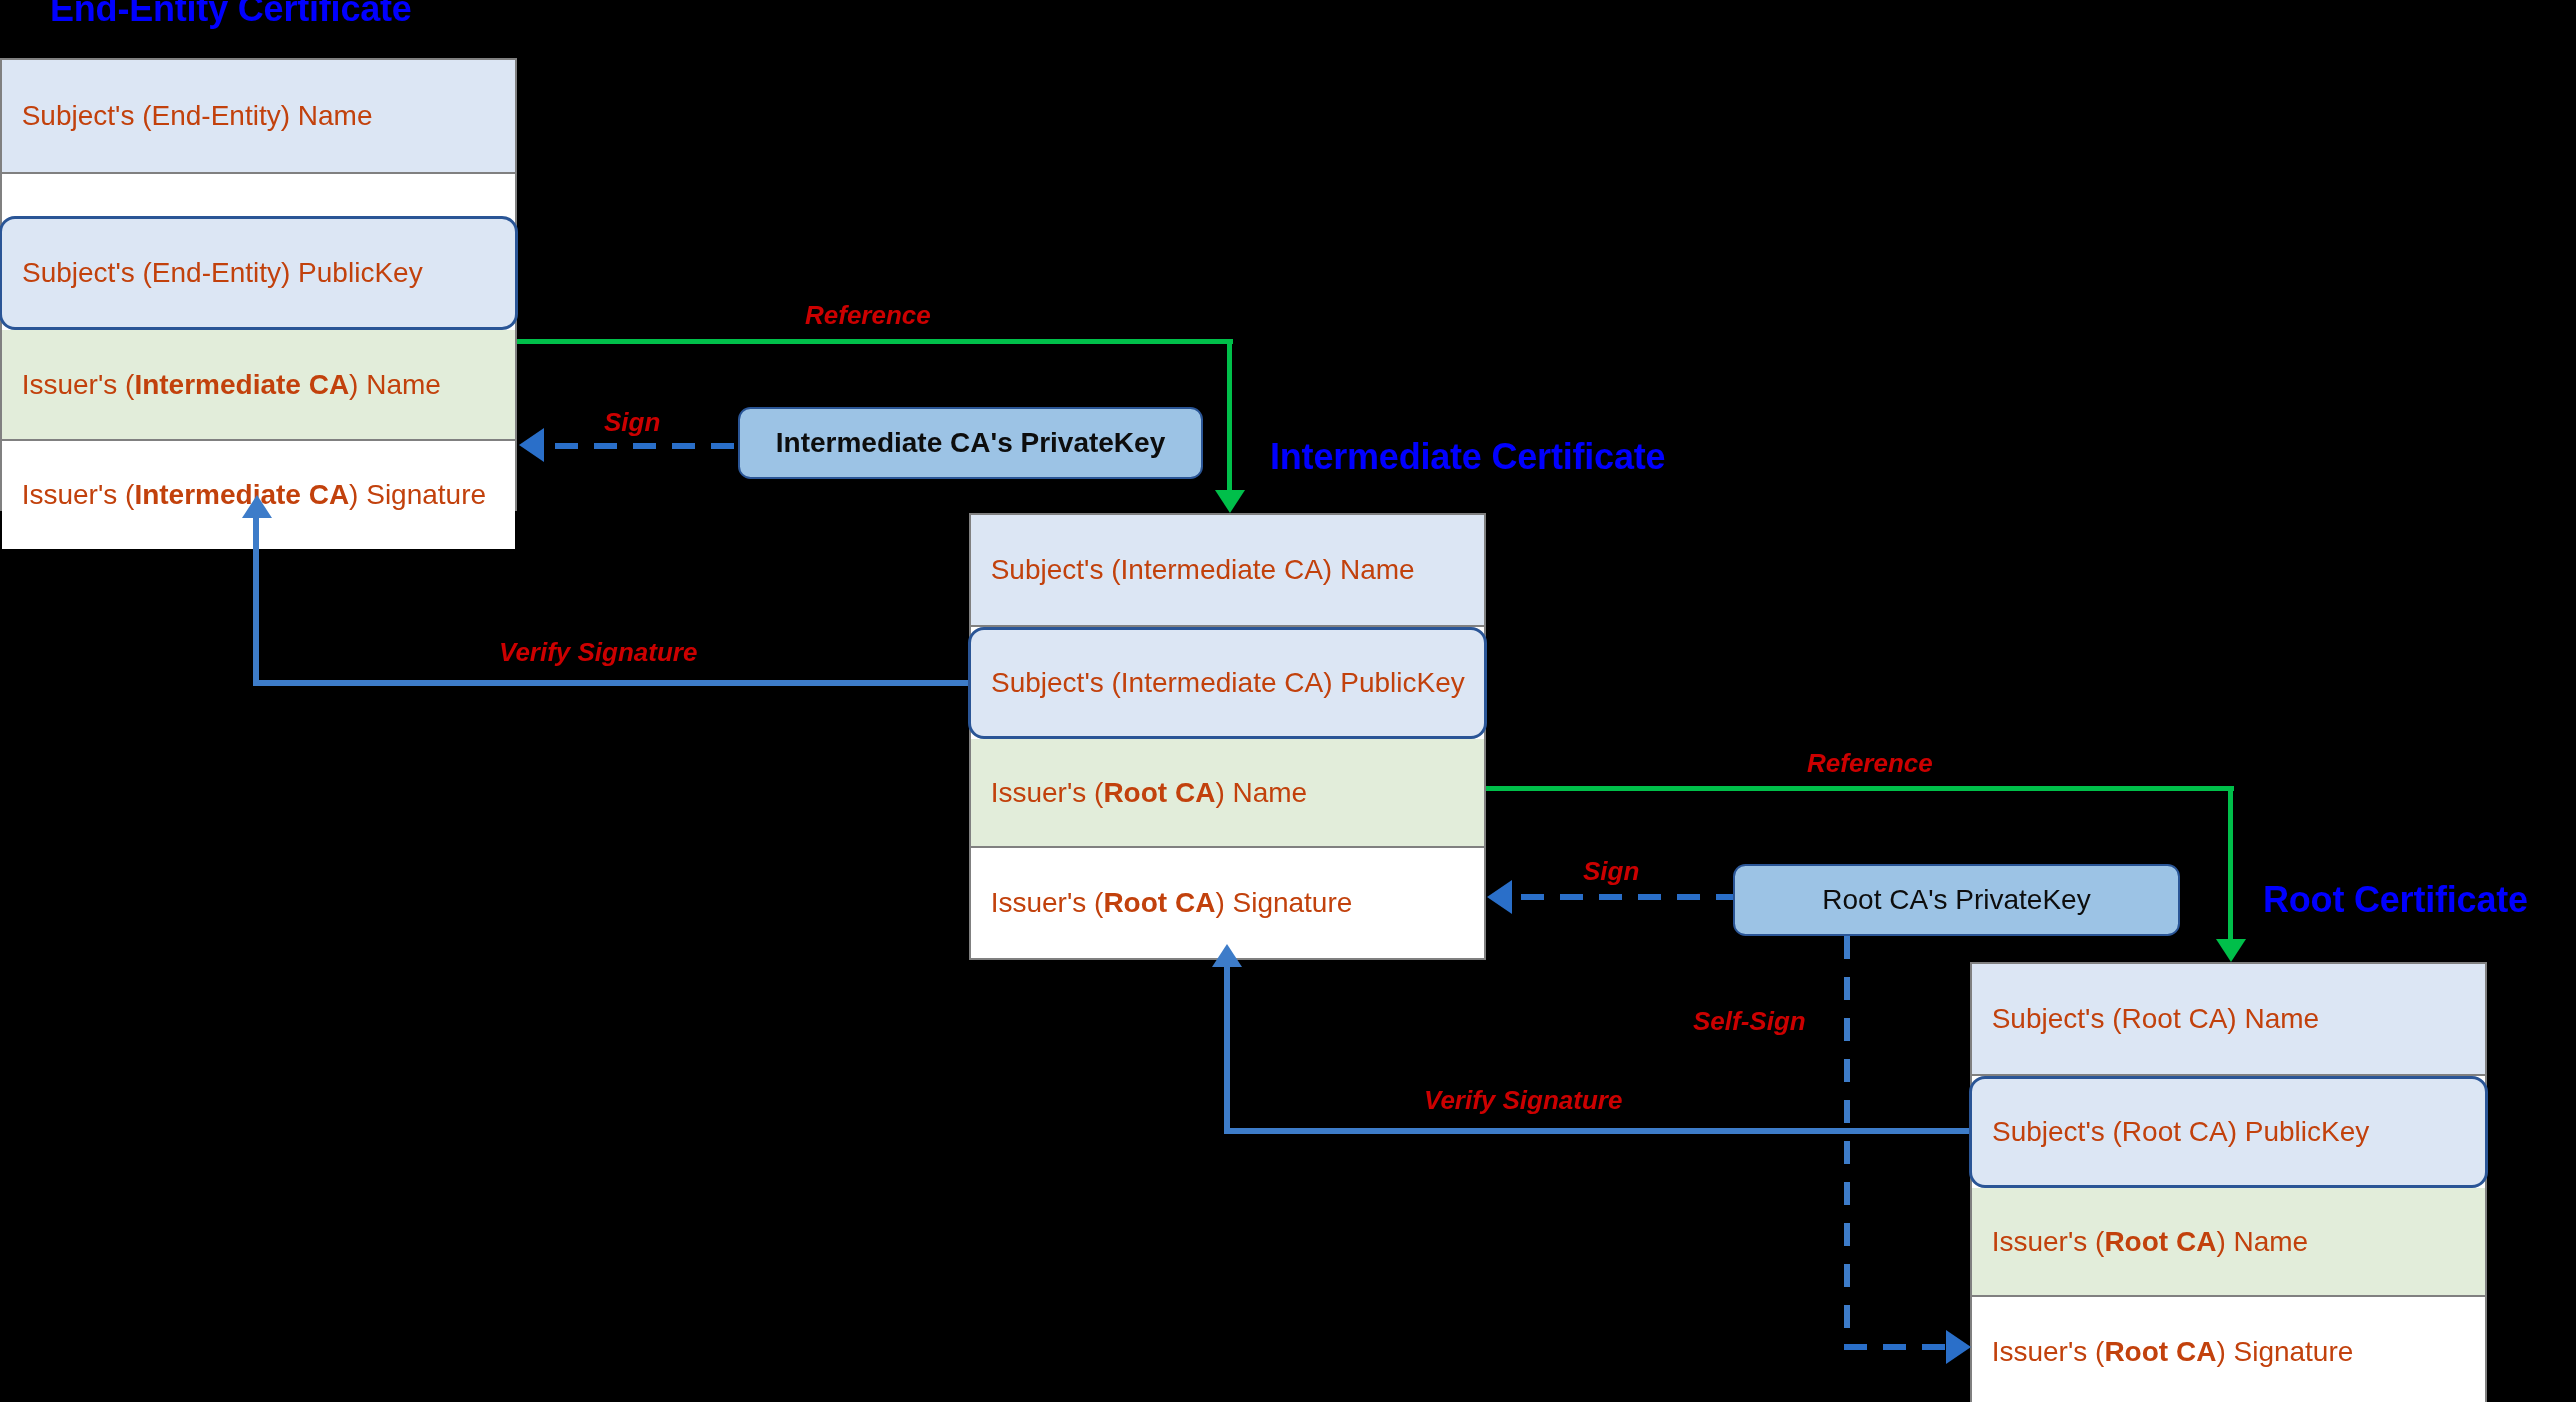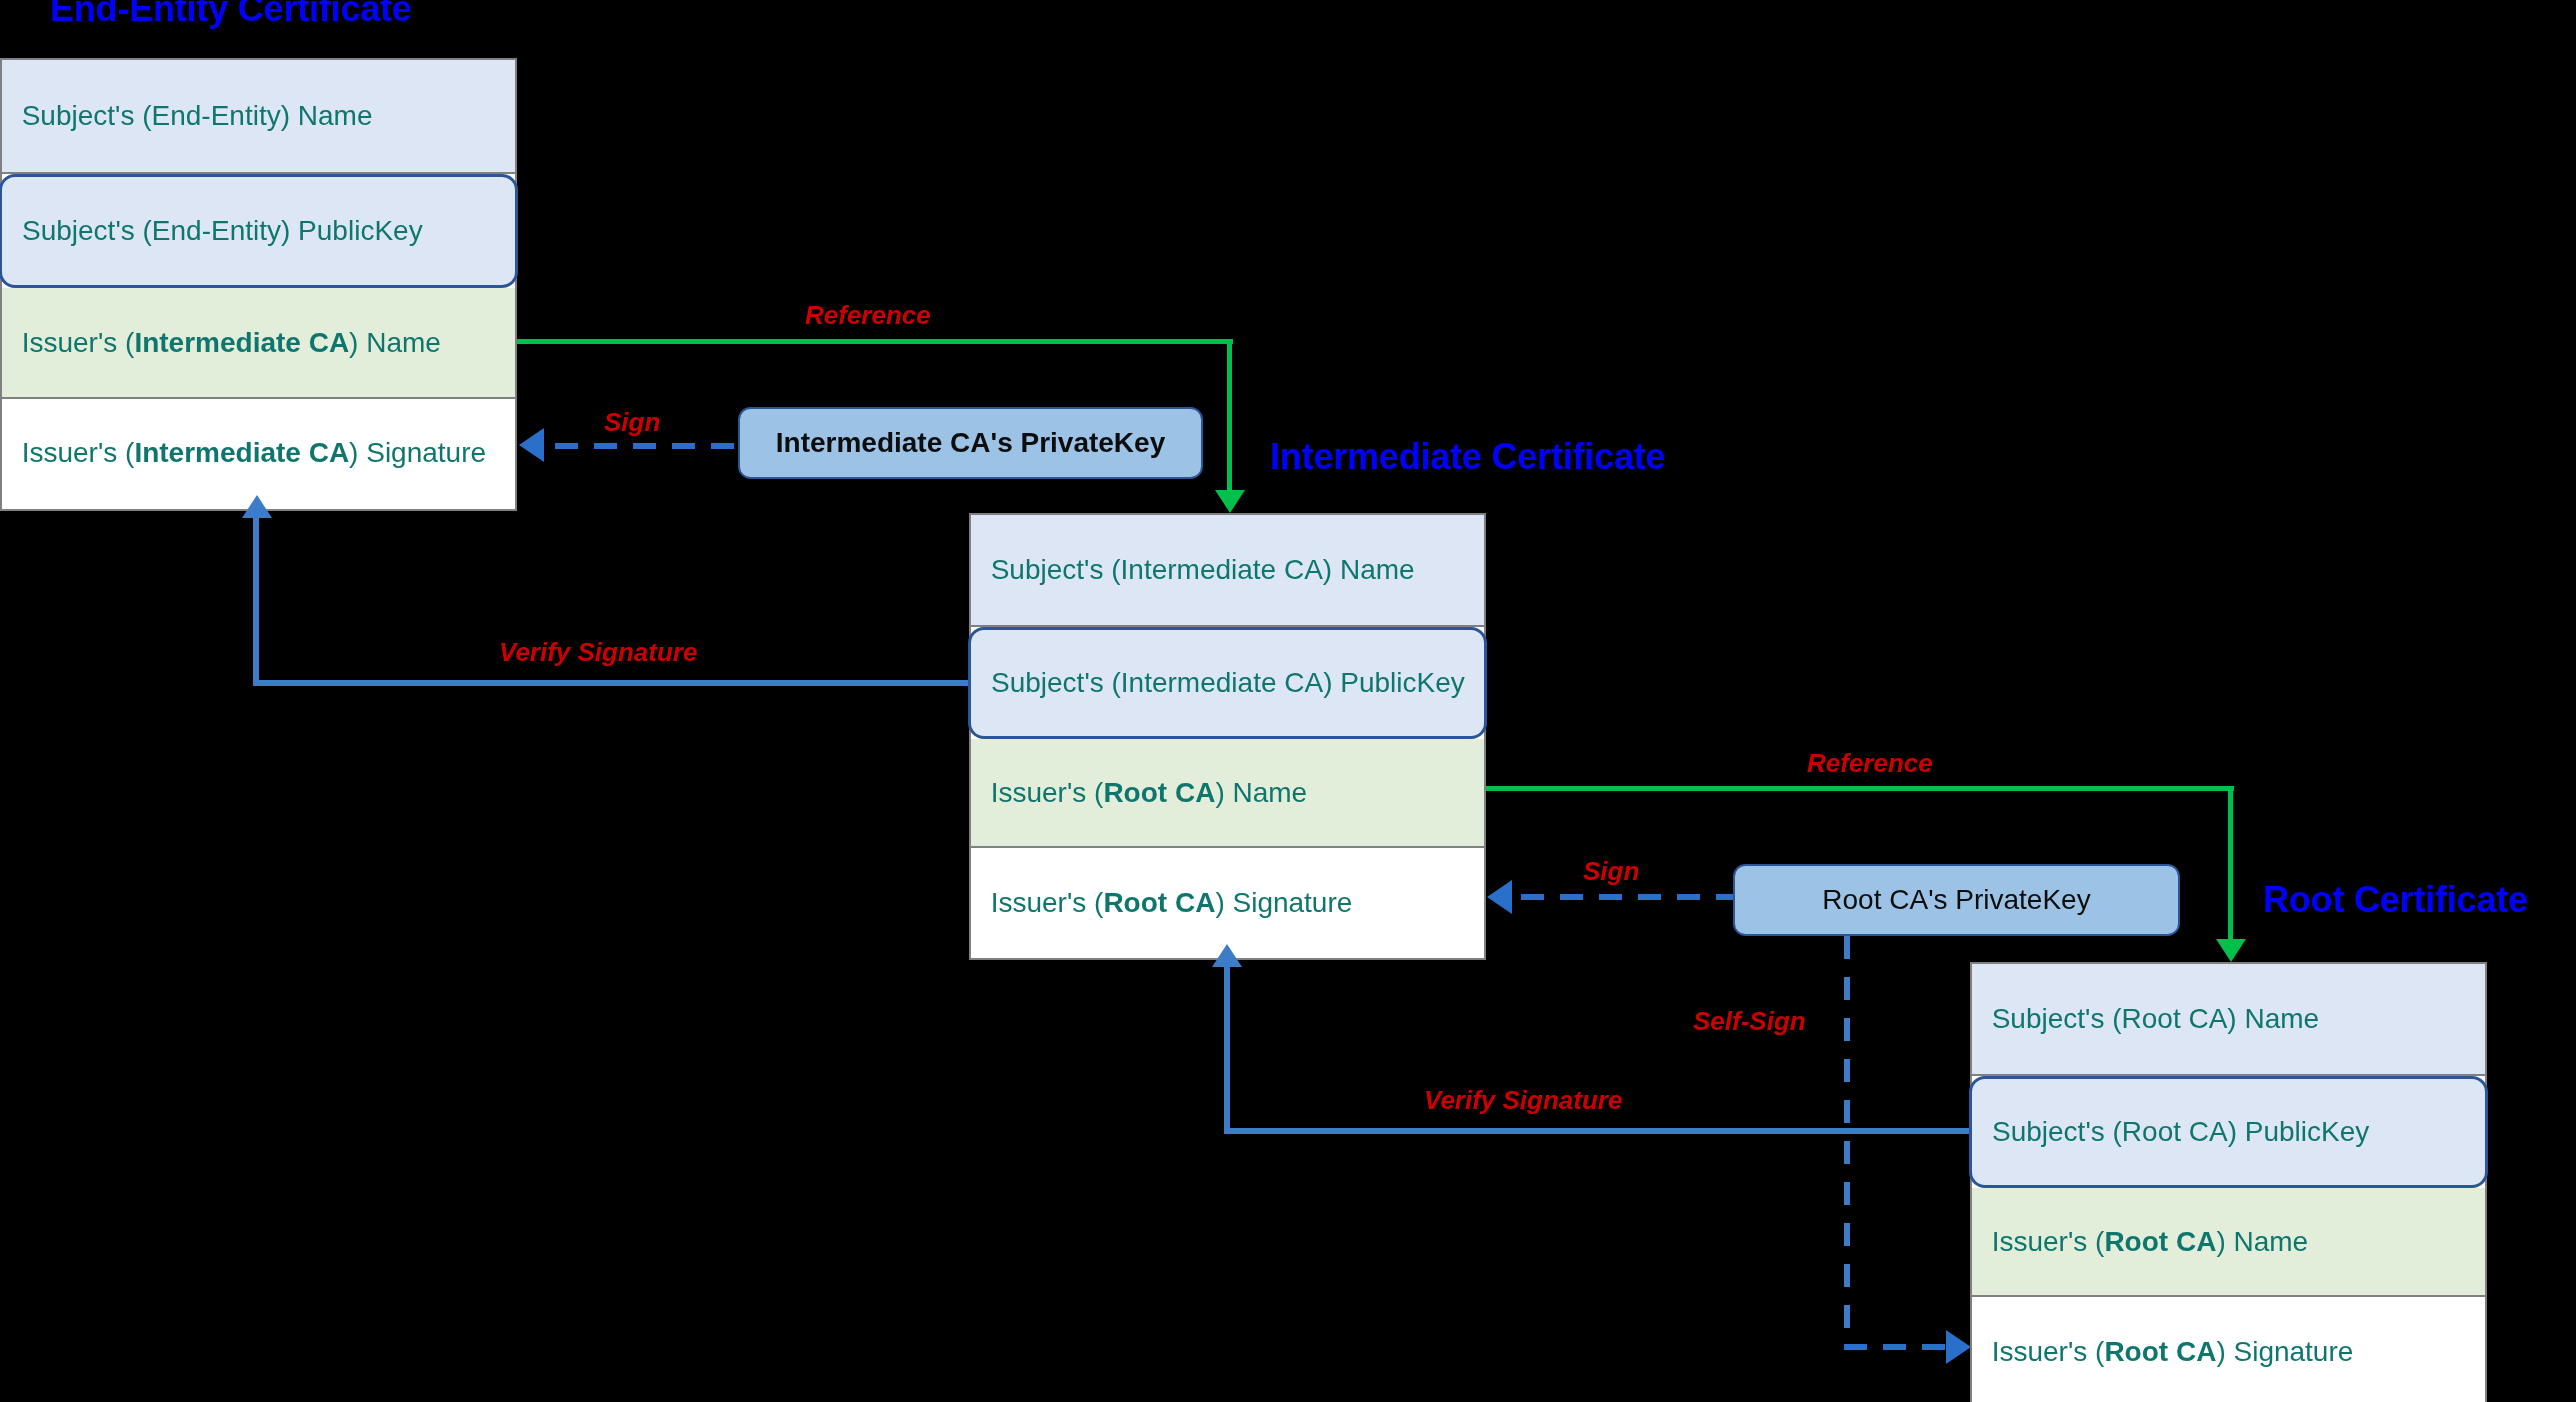--- a/index.html
+++ b/index.html
@@ -22,21 +22,21 @@
     box-sizing: border-box;
     border: 2.7px solid #808080;
     background: #ffffff;
   }
   .cert-row {
     position: relative;
     box-sizing: border-box;
     display: flex;
     align-items: center;
     font-size: 28px;
-    color: #0f766e;
+    color: #c2410c;
     padding-left: 19.7px;
     border-bottom: 2.7px solid #808080;
     background: #ffffff;
     white-space: nowrap;
     overflow: visible;
   }
   .cert-row:last-child { border-bottom: none; }
   .row-subject { background: #dce6f4; }
   .row-issuer-name { background: #e2edda; }
   .row-signature { background: #ffffff; }
@@ -116,21 +116,21 @@
 <body>
 
 <div id="canvas">
 
   <div class="cert-title" style="left:50px; top:-12.5px;">End-Entity Certificate</div>
 
   <div class="cert" id="cert-end-entity" style="left:0px; top:58px; width:517px; height:453px;">
     <div class="cert-row row-subject" style="height:114px;">
       <span>Subject's (End-Entity) Name</span>
     </div>
-    <div class="cert-row row-pubkey" style="height:114px;">
+    <div class="cert-row row-pubkey" style="height:114px;margin-top:42px;">
       <span>Subject's (End-Entity) PublicKey</span>
     </div>
     <div class="cert-row row-issuer-name" style="height:111px;">
       <span>Issuer's (<b>Intermediate CA</b>) Name</span>
     </div>
     <div class="cert-row row-signature" style="height:108px;">
       <span>Issuer's (<b>Intermediate CA</b>) Signature</span>
     </div>
   </div>
 

